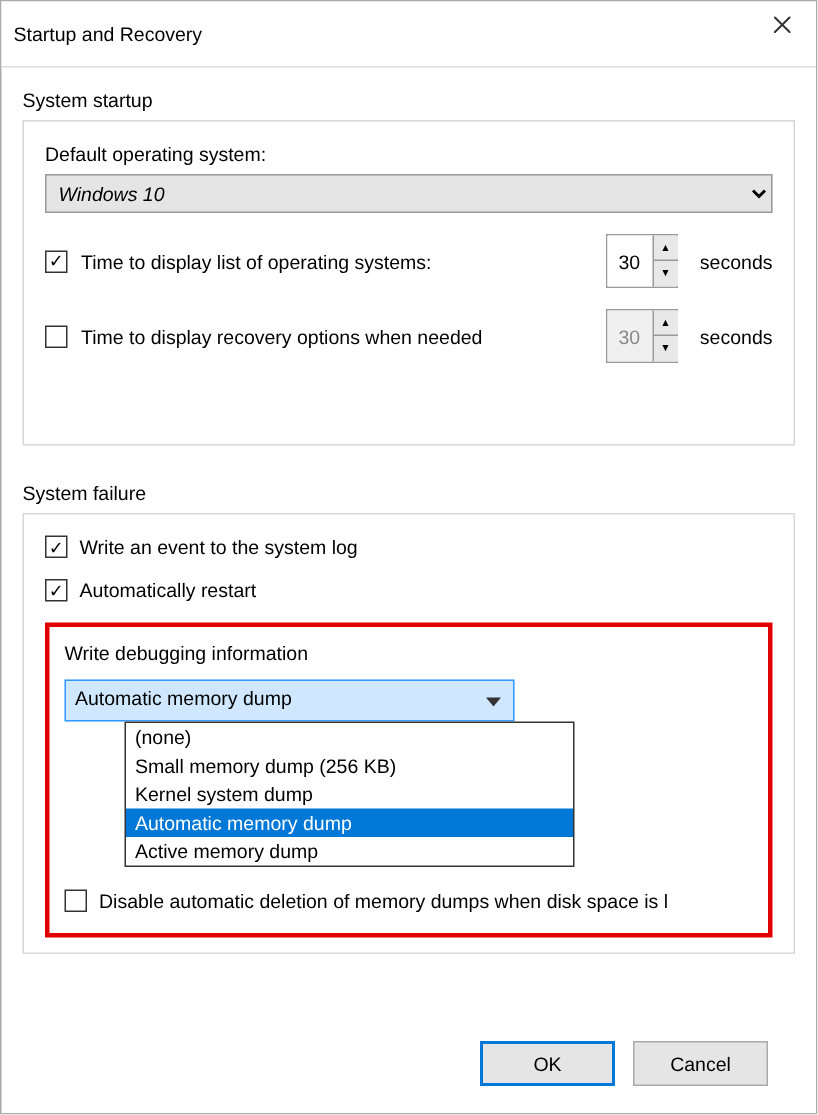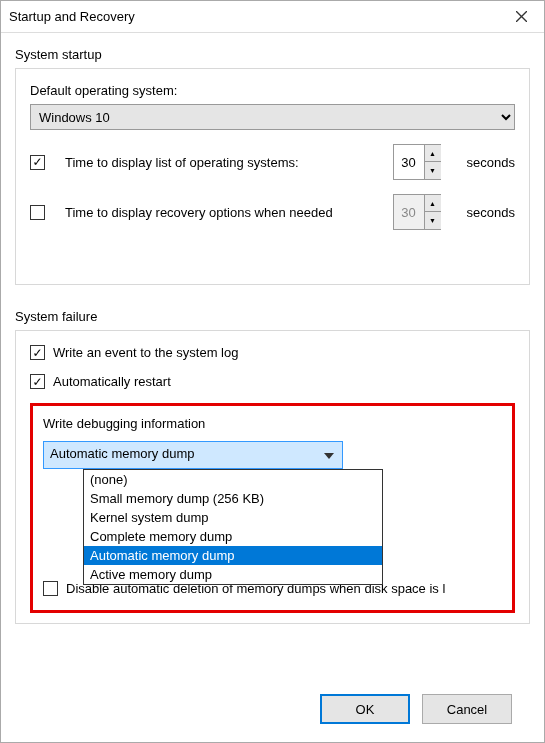--- a/index.html
+++ b/index.html
@@ -1,27 +1,27 @@
 <!DOCTYPE html>
 <html><head>
   <meta charset="utf-8">
   <style>
     * { box-sizing: border-box; font-family: 'Segoe UI', Tahoma, sans-serif; }
     body { margin: 0; padding: 0; width: 545px; height: 743px; background: #fff; }
     .window { width: 545px; height: 743px; border: 1px solid #aaa; background: #fff; position: relative; }
-    .titlebar { height: 32px; display: flex; align-items: center; padding: 0 8px; border-bottom: 1px solid #ddd; background: #fff; }
+    .titlebar { height: 44px; display: flex; align-items: center; padding: 0 8px; border-bottom: 1px solid #ddd; background: #fff; }
     .titlebar-title { font-size: 13px; color: #000; }
     .close-btn { position: absolute; right: 0; top: 0; width: 45px; height: 31px; display: flex; align-items: center; justify-content: center; cursor: pointer; }
     .close-btn svg { width: 11px; height: 11px; }
     .content { padding: 14px 14px 0 14px; }
     .group-label { font-size: 13px; color: #000; margin-bottom: 6px; }
     .group-box { border: 1px solid #d8d8d8; padding: 14px 14px 14px 14px; margin-bottom: 20px; }
     .field-label { font-size: 13px; margin-bottom: 6px; }
-    select.os-select { width: 100%; height: 26px; font-size: 13px; border: 1px solid #999; background: #e5e5e5; padding: 2px 4px; }
-    .row { display: flex; align-items: center; margin-top: 14px; gap: 20px; }
+    select.os-select { width: 100%; height: 26px; font-size: 13px; border: 1px solid #999; background: #e5e5e5; padding: 2px 4px; font-style: italic; }
+    .row { display: flex; align-items: center; margin-top: 14px; gap: 9px; }
     .chk { width: 15px; height: 15px; border: 1px solid #333; display: inline-flex; align-items: center; justify-content: center; background: #fff; cursor: pointer; }
     .chk.checked::after { content: "✓"; font-size: 12px; line-height: 1; color: #000; }
     .row-label { font-size: 13px; flex: 1; white-space: nowrap; overflow: hidden; }
     .spinner { width: 48px; height: 36px; border: 1px solid #999; display: flex; }
     .spinner input { width: 30px; border: none; text-align: center; font-size: 13px; padding: 0; }
     .spinner input:disabled { background: #f0f0f0; color: #888; }
     .spinner-btns { display: flex; flex-direction: column; border-left: 1px solid #999; }
     .spinner-btn { width: 16px; height: 50%; display: flex; align-items: center; justify-content: center; background: #e8e8e8; font-size: 7px; cursor: pointer; }
     .spinner-btn:first-child { border-bottom: 1px solid #999; }
     .seconds { font-size: 13px; margin-left: 6px; white-space: nowrap; overflow: hidden; }
@@ -112,21 +112,20 @@
 
         <div class="red-box">
           <div class="field-label">Write debugging information</div>
 
           <div class="dump-select-wrap">
             <div class="dump-select">Automatic memory dump</div>
             <div class="dropdown-list">
               <div class="dropdown-item">(none)</div>
               <div class="dropdown-item">Small memory dump (256 KB)</div>
               <div class="dropdown-item">Kernel system dump</div>
-              <div class="dropdown-item">Complete memory dump</div>
               <div class="dropdown-item selected">Automatic memory dump</div>
               <div class="dropdown-item">Active memory dump</div>
             </div>
           </div>
 
           <div class="behind-area"></div>
 
           <div class="last-chk">
             <span class="chk"></span>
             <span class="lbl">Disable automatic deletion of memory dumps when disk space is l</span>

